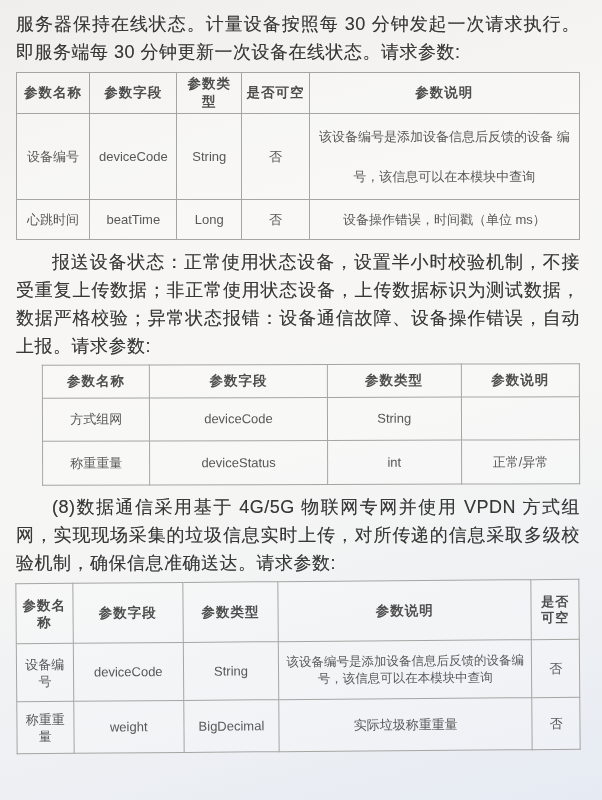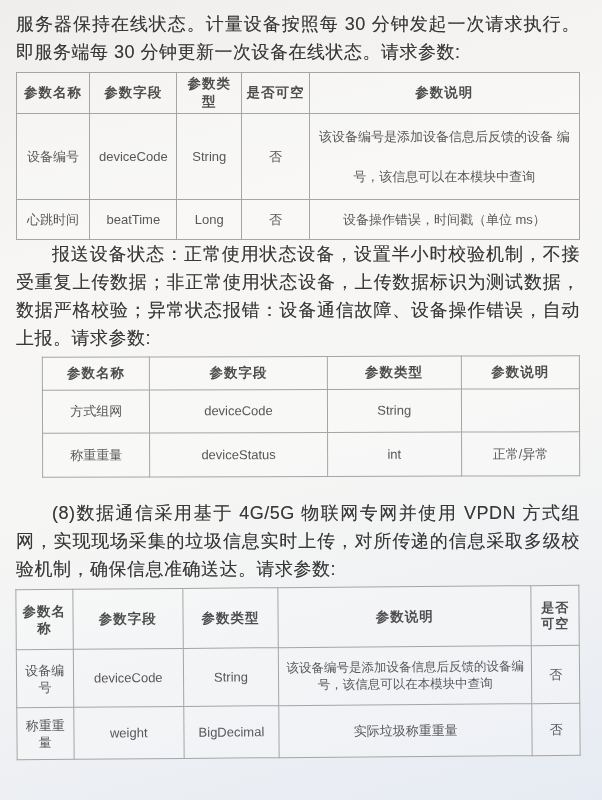--- a/index.html
+++ b/index.html
@@ -18,22 +18,22 @@
     font-family:Liberation Sans, sans-serif;
     font-size:18px;
     line-height:28px;
     text-align:justify;
     letter-spacing:0.5px;
     color:#383838;
     margin:0;
     text-shadow:0 0 0.6px rgba(60,60,60,0.45);
   }
   .indent{ text-indent:2em; }
-  .gap-top-s{ margin-top:22px; }
-  .gap-top-m{ }
+  .gap-top-s{ margin-top:8px; }
+  .gap-top-m{ margin-top:8px; }
 
   table{
     border-collapse:collapse;
     color:#585858;
     table-layout:fixed;
     background:rgba(255,255,255,0.25);
   }
   th,td{
     border:1px solid #a5a5a3;
     text-align:center;

